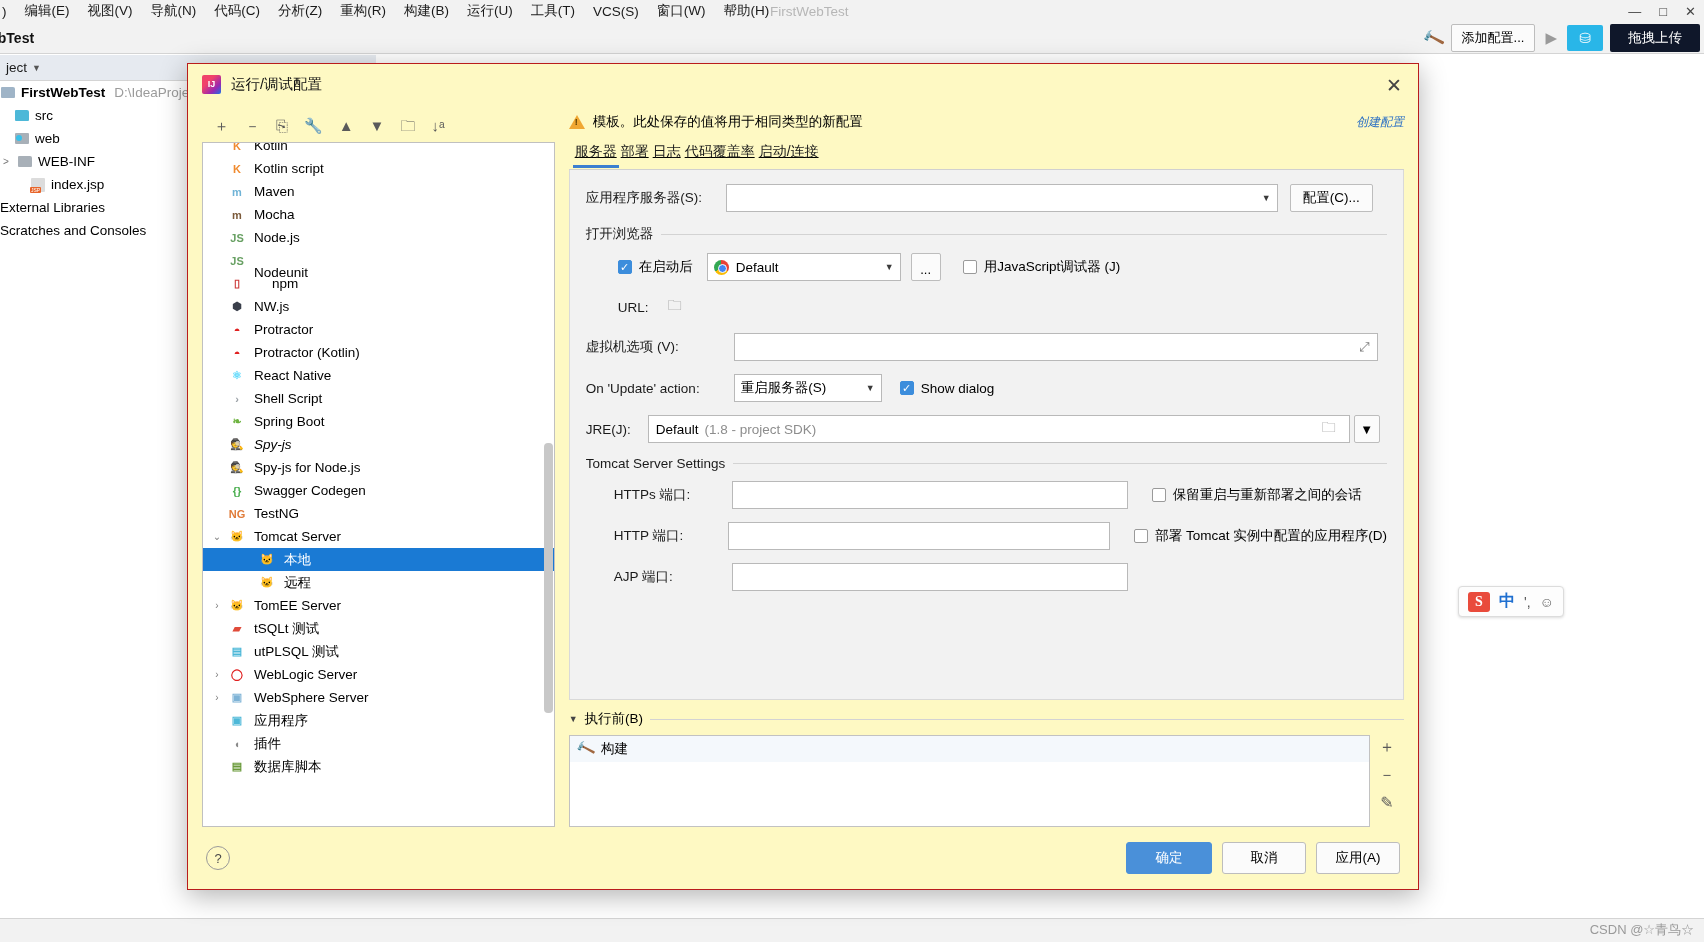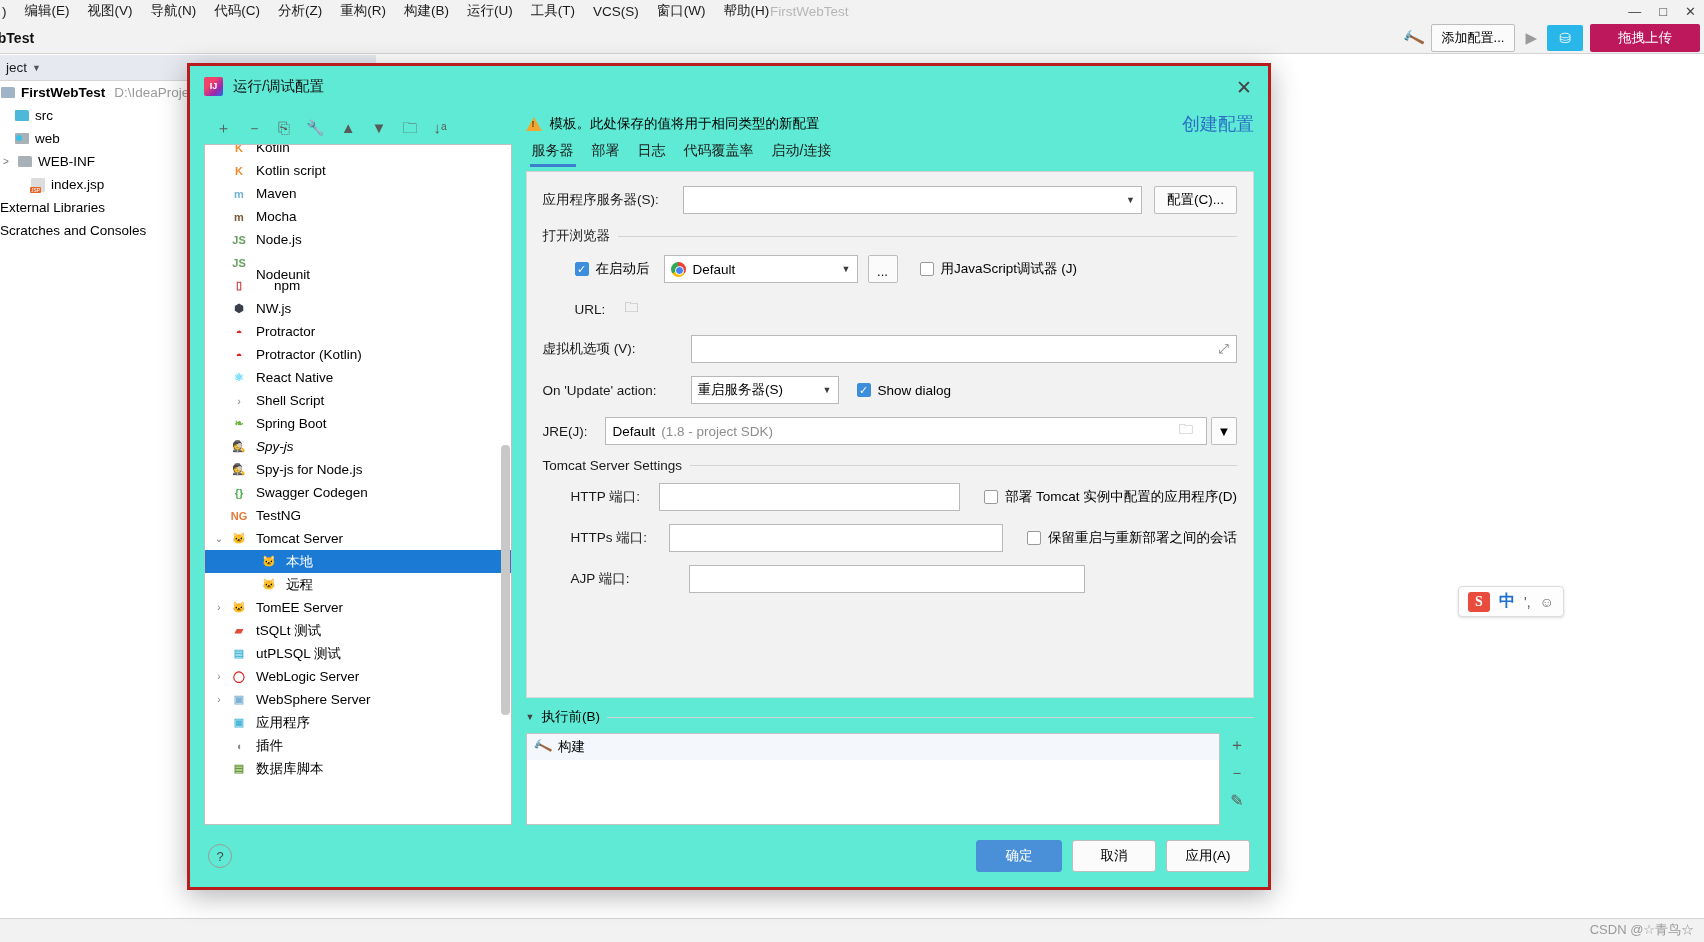--- a/index.html
+++ b/index.html
@@ -55,21 +55,21 @@
     border: 1px solid #bdbdbd; background: #fbfbfb;
     padding: 4px 10px; font-size: 13px; border-radius: 2px;
   }
   .run-arrow { color: #9a9a9a; font-size: 15px; padding: 0 3px; }
   .cyan-box {
     width: 36px; height: 26px; background: #29b6e8; border-radius: 2px;
     display: flex; align-items: center; justify-content: center;
     color: #fff; font-size: 14px;
   }
   .upload-btn {
-    background: #be185d; color: #ffffff; padding: 5px 28px;
+    background: #0f172a; color: #ffffff; padding: 5px 18px;
     font-size: 13.5px; border-radius: 2px; display: flex; align-items: center; gap: 4px;
   }
 
   .tool-tab {
     position: absolute; left: 0; top: 55px; width: 376px; height: 26px;
     background: #e6eaf0; border-bottom: 1px solid #d4d4d4;
     display: flex; align-items: center; padding-left: 6px; gap: 5px;
     font-size: 13.5px; color: #1a1a1a;
   }
   .caret-down { font-size: 9px; color: #555; }
@@ -137,23 +137,23 @@
     padding: 4px 9px; box-shadow: 0 1px 3px rgba(0,0,0,.14);
   }
   .ime-logo {
     width: 22px; height: 20px; background: #e94b3c; color: #fff;
     border-radius: 3px; display:flex; align-items:center; justify-content:center;
     font-size: 14px; font-weight: bold; font-family:"Liberation Serif",serif;
   }
   .ime-zh { color: #1f6fd0; font-size: 16px; font-weight: bold; }
   .ime-g { color: #555; font-size: 14px; }
   #dialog {
-    position: absolute; left: 187px; top: 63px; width: 1084px; height: 827px;
-    background: #5eead4;
-    border: 3px solid #b91c1c;
+    position: absolute; left: 187px; top: 63px; width: 1232px; height: 827px;
+    background: #fef9c3;
+    border: 1px solid #b91c1c;
     box-shadow: 0 6px 26px rgba(0,0,0,.30);
     display: flex; flex-direction: column;
   }
   .dlg-title {
     height: 40px; display: flex; align-items: center; gap: 10px;
     padding: 0 14px; flex: 0 0 40px;
   }
   .jb-logo {
     width: 19px; height: 19px; border-radius: 2px;
     background: linear-gradient(135deg,#f0436a 0%,#f0436a 35%,#9b27b0 70%,#1a73e8 100%);
@@ -208,25 +208,25 @@
     display: flex; align-items: center; gap: 8px; height: 36px; font-size: 13.5px;
   }
   .warn-tri {
     width: 0; height: 0; border-left: 8px solid transparent; border-right: 8px solid transparent;
     border-bottom: 14px solid #f0a732; position: relative;
   }
   .warn-tri::after {
     content: "!"; position: absolute; left: -2px; top: 2px; color: #5a3d00;
     font-size: 9px; font-weight: bold;
   }
-  .link-blue { color: #2a6fc4; margin-left: auto; font-size: 18px; }
+  .link-blue { color: #2a6fc4; margin-left: auto; font-size: 12px; font-style: italic; }
 
   .tabs-row {
-    display: flex; gap: 14px; border-bottom: 1px solid #d0d0d0;
-    padding-left: 4px; height: 30px; align-items: flex-start;
+    display: flex; border-bottom: 1px solid #d0d0d0;
+    padding-left: 4px; height: 30px; align-items: center; text-decoration: underline;
   }
   .tab {
     padding: 0 2px 6px 2px; font-size: 14px; color: #1a1a1a; position: relative;
   }
   .tab.active::after {
     content: ""; position: absolute; left: 0; right: 0; bottom: -1px;
     height: 3px; background: #3c7fd0;
   }
 
   .panel {
@@ -668,31 +668,31 @@
           </span>
           <span class="btn-dots" style="margin-left:4px;width:26px;align-items:center;padding-bottom:0;">▼</span>
         </div>
 
         <div class="group-title" style="margin-top:6px;">
           <span>Tomcat Server Settings</span>
           <span class="group-line"></span>
         </div>
 
         <div class="frow" style="padding-left:28px;">
+          <span class="flabel" style="width:118px;">HTTPs 端口:</span>
+          <span class="inp" style="width:396px;"></span>
+          <span class="cb" style="margin-left:24px;"></span>
+          <span class="cb-label">保留重启与重新部署之间的会话</span>
+        </div>
+
+        <div class="frow" style="padding-left:28px;">
           <span class="flabel" style="width:118px;">HTTP 端口:</span>
           <span class="inp" style="width:396px;"></span>
           <span class="cb" style="margin-left:24px;"></span>
           <span class="cb-label">部署 Tomcat 实例中配置的应用程序(D)</span>
-        </div>
-
-        <div class="frow" style="padding-left:28px;">
-          <span class="flabel" style="width:118px;">HTTPs 端口:</span>
-          <span class="inp" style="width:396px;"></span>
-          <span class="cb" style="margin-left:24px;"></span>
-          <span class="cb-label">保留重启与重新部署之间的会话</span>
         </div>
 
         <div class="frow" style="padding-left:28px;">
           <span class="flabel" style="width:118px;">AJP 端口:</span>
           <span class="inp" style="width:396px;"></span>
         </div>
       </div>
 
       <div class="bl-head">
         <span class="bl-tri">▼</span>

